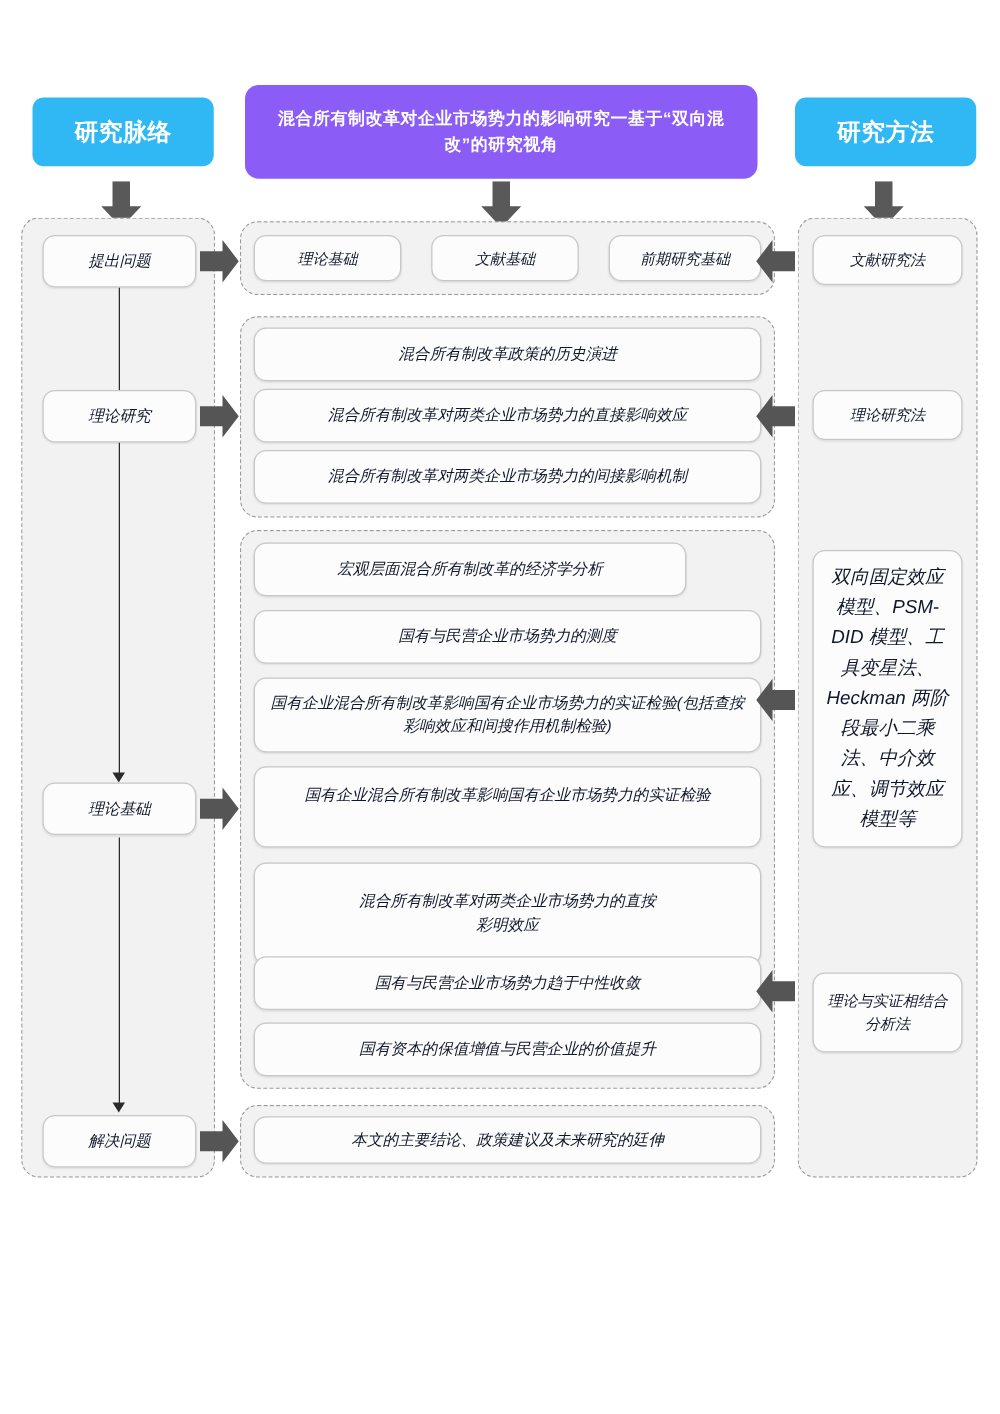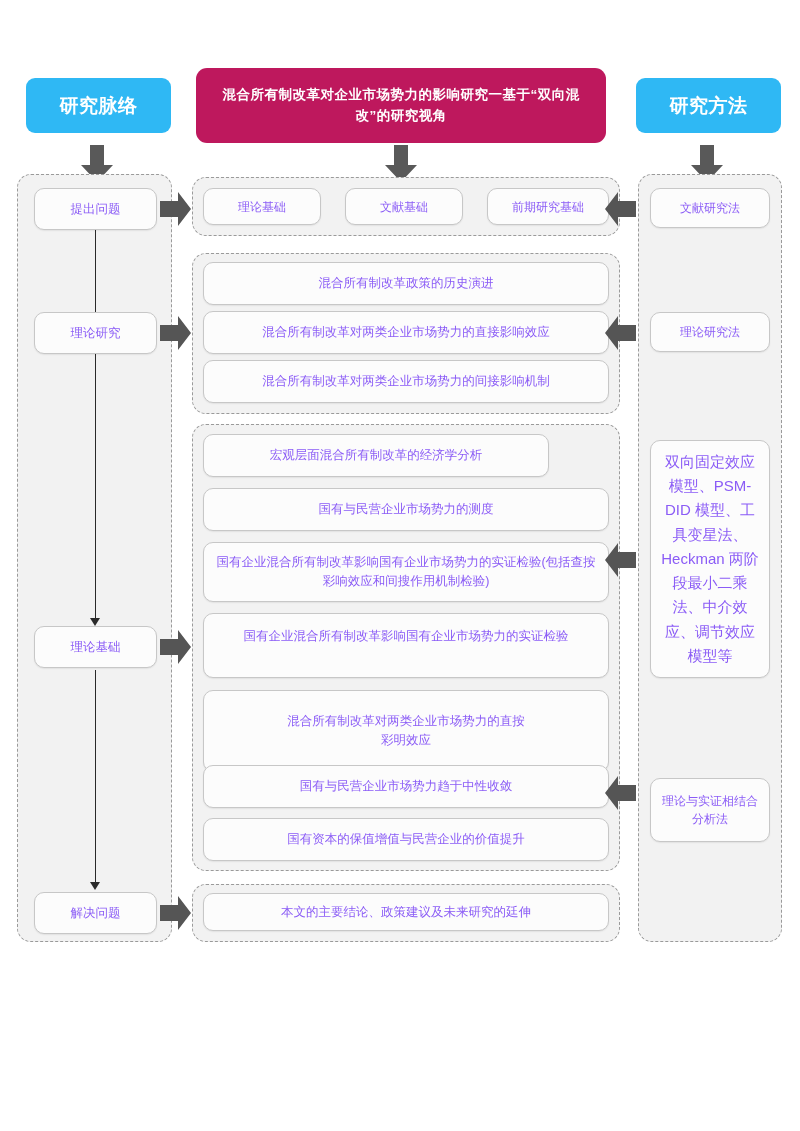--- a/index.html
+++ b/index.html
@@ -31,21 +31,21 @@
   .pill-side {
     width: 145px; height: 55px;
     background: #2fb8f4;
     font-size: 19px;
   }
   #pill-left  { left: 26px;  top: 78px; }
   #pill-right { left: 636px; top: 78px; }
   #pill-title {
     left: 196px; top: 68px;
     width: 410px; height: 75px;
-    background: #be185d;
+    background: #8b5cf6;
     border-radius: 11px;
     font-size: 13.5px;
     line-height: 1.55;
     padding: 0 26px;
   }
 
   
   .down-arrow {
     position: absolute;
     width: 34px; height: 38px;
@@ -66,23 +66,24 @@
   
   .node {
     position: absolute;
     background: #fcfcfc;
     border: 1.2px solid #c7c7c7;
     border-radius: 10px;
     display: flex; align-items: center; justify-content: center;
     text-align: center;
     font-size: 12.5px;
     line-height: 1.5;
-    color: #8b5cf6;
+    color: #0f172a;
     padding: 4px 10px;
     box-shadow: 0 1px 1.5px rgba(0,0,0,0.07);
+    font-style: italic;
   }
   .node.pad-top { align-items: flex-start; padding-top: 13px; }
   .node.small   { font-size: 12px; }
   .node.methods { font-size: 15px; line-height: 1.62; }
 
   
   .harrow { position: absolute; width: 32px; height: 36px; color: #555555; }
 
   
   .vline {

